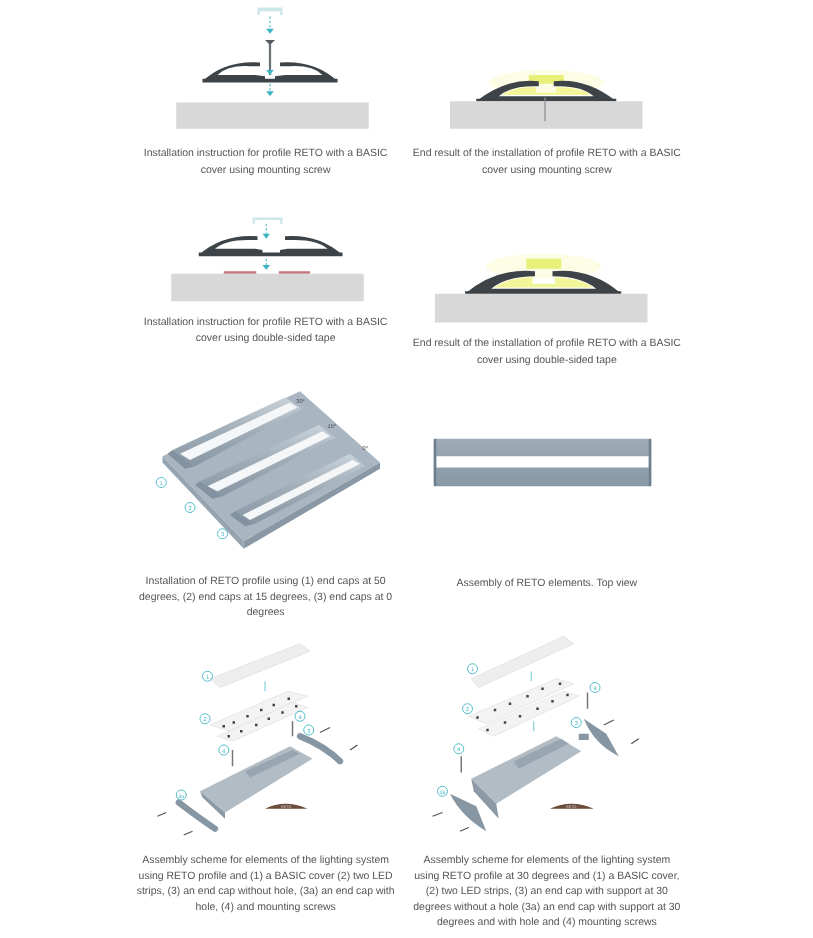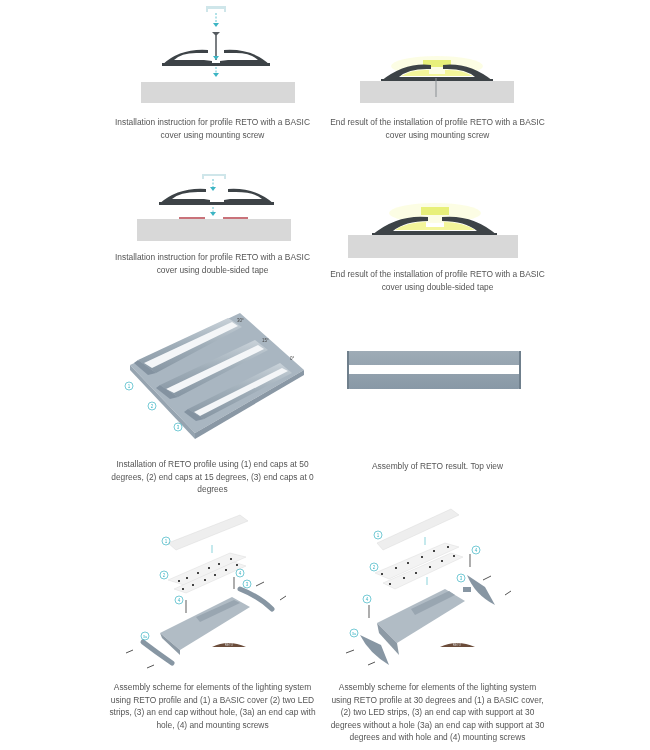--- a/index.html
+++ b/index.html
@@ -144,21 +144,21 @@
             <stop offset="0" stop-color="#9eabb6"></stop>
             <stop offset="1" stop-color="#8898a6"></stop>
           </linearGradient>
         </defs>
         <rect x="22" y="46" width="174" height="38" rx="3" fill="url(#tv)"></rect>
         <rect x="24" y="60" width="170" height="9" fill="#ffffff"></rect>
         <rect x="22" y="46" width="2" height="38" fill="#6f7f8c"></rect>
         <rect x="194" y="46" width="2" height="38" fill="#6f7f8c"></rect>
       </svg>
     </div>
-    <div class="caption" style="top:155px;">Assembly of RETO result. Top view</div>
+    <div class="caption" style="top:155px;">Assembly of RETO elements. Top view</div>
   </div>
 
   <div class="cell" style="left:0;top:505px;height:230px;">
     <div class="fig" style="top:0;">
       <svg width="225" height="170" viewBox="0 0 225 170">
 
         <polygon points="68,38 140,10 148,16 76,45" fill="#eeeeee" stroke="#dadada" stroke-width="0.5"></polygon>
         <circle cx="66" cy="36" r="4" fill="none" stroke="#3cb5c4" stroke-width="0.7"></circle>
         <text x="66" y="38" font-size="4.5" fill="#3cb5c4" text-anchor="middle" font-family="Liberation Sans, sans-serif">1</text>
         <line x1="112" y1="40" x2="112" y2="48" stroke="#3cb5c4" stroke-width="0.6"></line>

